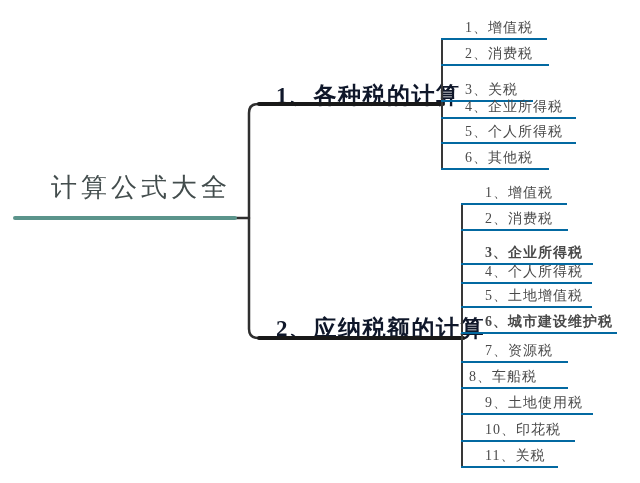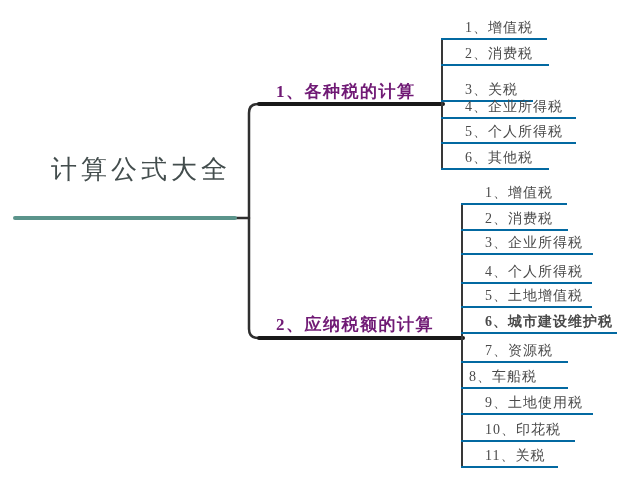--- a/index.html
+++ b/index.html
@@ -7,33 +7,33 @@
     position:relative;
     width:640px;height:483px;
     background:#ffffff;
     overflow:hidden;
     font-family:"Liberation Serif","DejaVu Serif",serif;
   }
   .lines-svg{position:absolute;left:0;top:0;width:640px;height:483px;pointer-events:none;}
 
   
   .root-label{
-    position:absolute;left:45px;top:152px;width:192px;
+    position:absolute;left:45px;top:170px;width:192px;
     text-align:center;font-size:26px;letter-spacing:4px;
     color:#434d4d;white-space:nowrap;
   }
   .root-underline{
     position:absolute;left:13px;top:216px;width:224px;height:4px;
     background:#5b948b;border-radius:2px;
   }
 
   
   .main-topic-label{
-    position:absolute;font-size:17px;font-weight:bold;letter-spacing:1.5px;
-    color:#701a75;white-space:nowrap;
+    position:absolute;font-size:23px;font-weight:bold;letter-spacing:1.5px;
+    color:#0f172a;white-space:nowrap;
   }
   .main-underline{
     position:absolute;height:4px;background:#191919;border-radius:2px;
   }
   #b1-label{left:276px;top:80px;}
   #b1-underline{left:257px;top:102px;width:188px;}
   #b2-label{left:276px;top:313px;}
   #b2-underline{left:257px;top:336px;width:208px;}
 
   
@@ -55,21 +55,21 @@
   #b1-i0{top:17px;width:106px;}
   #b1-i1{top:43px;width:108px;}
   #b1-i2{top:79px;width:92px;}
   #b1-i3{top:96px;width:135px;}
   #b1-i4{top:121px;width:135px;}
   #b1-i5{top:147px;width:108px;}
   
   .b2-c{left:461px;}
   #b2-i0{top:182px;width:106px;}
   #b2-i1{top:208px;width:107px;}
-  #b2-i2{top:232px;width:132px;}
+  #b2-i2{top:242px;width:132px;font-weight:bold;}
   #b2-i3{top:261px;width:131px;}
   #b2-i4{top:275px;width:131px;margin-top:10px;}
   #b2-i5{top:311px;width:156px;font-weight:bold;}
   #b2-i6{top:340px;width:107px;}
   #b2-i7{top:366px;width:107px;padding-left:8px;}
   #b2-i8{top:392px;width:132px;text-align:center;}
   #b2-i9{top:419px;width:114px;}
   #b2-i10{top:445px;width:97px;}
 </style>
 </head>

